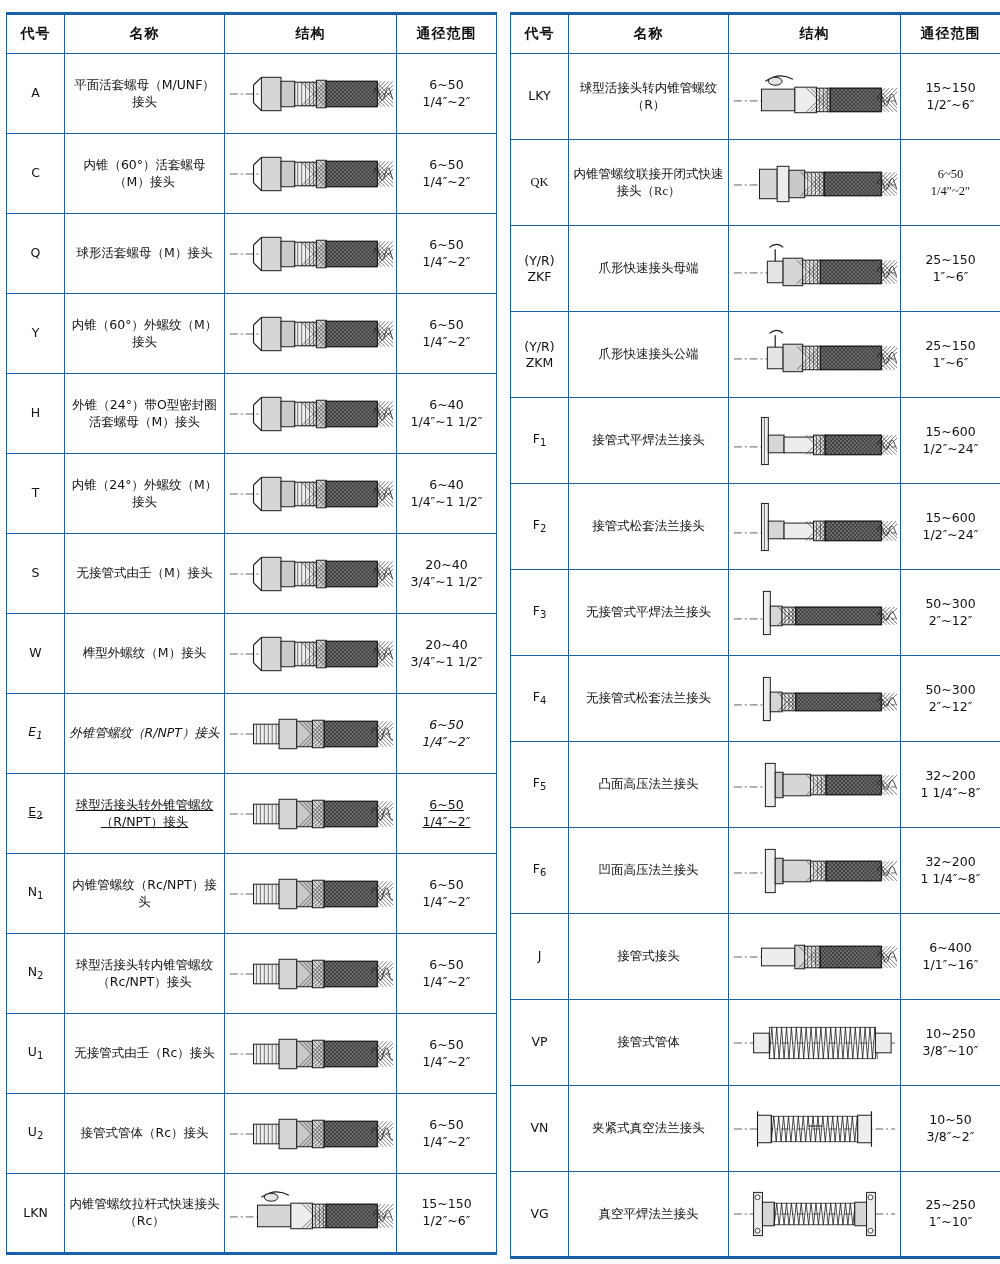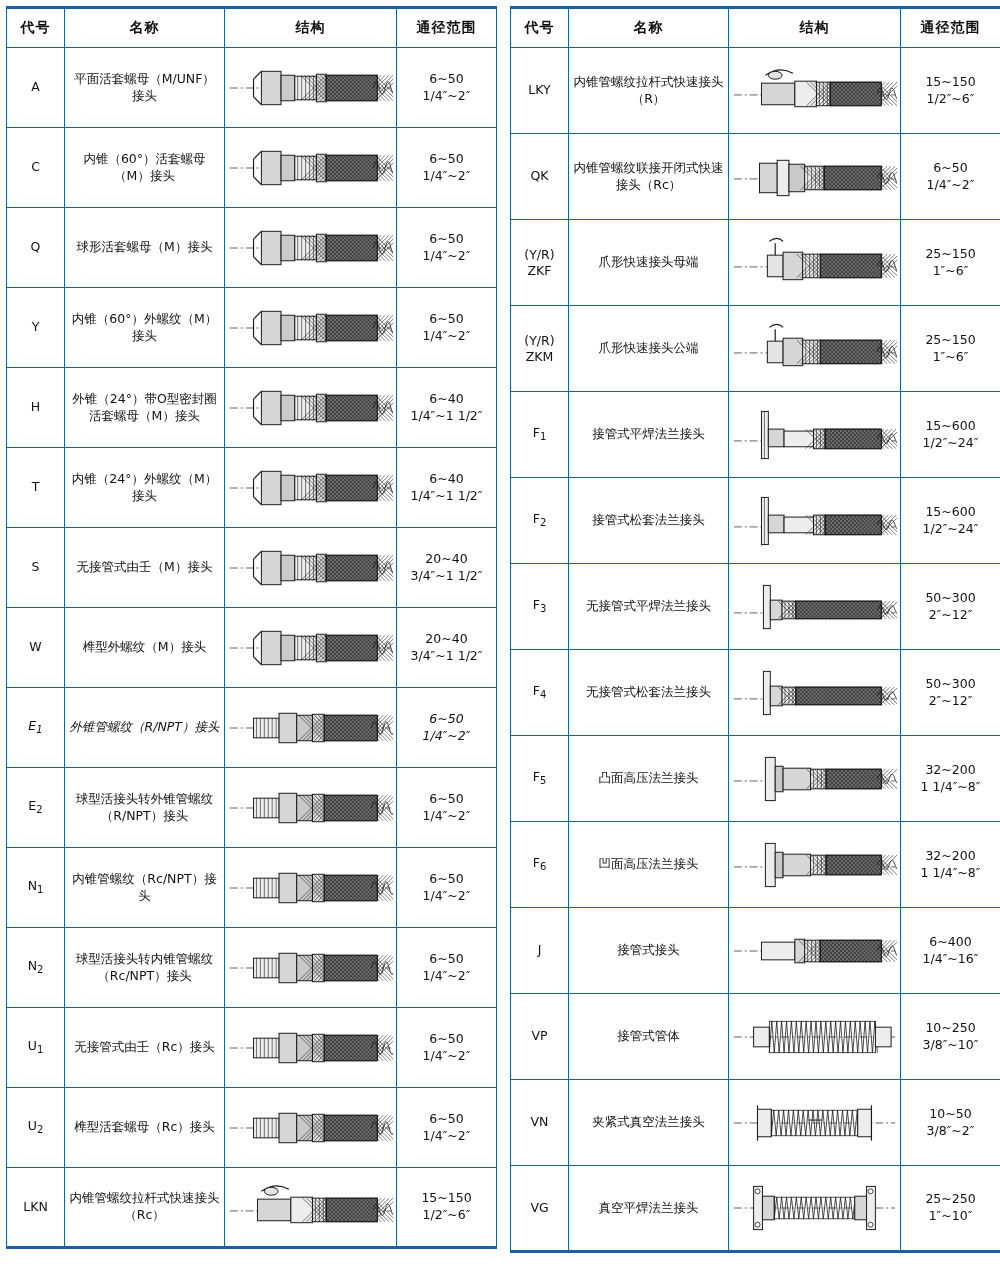--- a/index.html
+++ b/index.html
@@ -12,21 +12,21 @@
     height: 1264px;
     font-family: "DejaVu Sans", "Liberation Sans", sans-serif;
     color: #111111;
     overflow: hidden;
   }
   .page {
     position: relative;
     width: 1000px;
     height: 1264px;
     box-sizing: border-box;
-    padding: 6px 6px;
+    padding: 12px 6px;
     display: flex;
     gap: 0px;
   }
   .tablewrap {
     width: 490px;
     box-sizing: border-box;
   }
   .tablewrap.left { margin-right: 14px; }
   table.spec {
     border-collapse: collapse;
@@ -705,21 +705,21 @@
                 <line x1="148" y1="18" x2="174" y2="44" stroke="#1a1a1a" stroke-width="0.6"></line>
                 <rect x="98" y="18" width="54" height="26" fill="none" stroke="#1a1a1a" stroke-width="1"></rect>
                 <path d="M 146 31 q 3 -13 6 0 q 3 13 6 0 q 3 -13 6 0 q 3 13 6 0 q 3 -13 6 0 q 3 13 6 0 q 3 -13 6 0 q 3 13 6 0" class="ln thin"></path>
               </svg>
             </td>
             <td class="range-cell">
               <div>6~50</div>
               <div>1/4″~2″</div>
             </td>
           </tr>
-          <tr style="height: 80px;">
+          <tr style="height: 80px; text-decoration: underline;">
             <td class="code-cell">E<sub>2</sub></td>
             <td class="name-cell">球型活接头转外锥管螺纹（R/NPT）接头</td>
             <td class="struct-cell">
               <svg class="fig" viewBox="0 0 168 62" width="168" height="62" xmlns="http://www.w3.org/2000/svg">
                 <line x1="2" y1="31" x2="166" y2="31" stroke="#1a1a1a" stroke-width="0.7" stroke-dasharray="8 3 2 3"></line>
                 <rect x="26" y="21" width="26" height="20" fill="#ededed" stroke="#1a1a1a" stroke-width="1"></rect>
                 <line x1="29" y1="21" x2="29" y2="41" stroke="#1a1a1a" stroke-width="0.6"></line>
                 <line x1="33" y1="21" x2="33" y2="41" stroke="#1a1a1a" stroke-width="0.6"></line>
                 <line x1="37" y1="21" x2="37" y2="41" stroke="#1a1a1a" stroke-width="0.6"></line>
                 <line x1="41" y1="21" x2="41" y2="41" stroke="#1a1a1a" stroke-width="0.6"></line>
@@ -971,21 +971,21 @@
                 <path d="M 146 31 q 3 -13 6 0 q 3 13 6 0 q 3 -13 6 0 q 3 13 6 0 q 3 -13 6 0 q 3 13 6 0 q 3 -13 6 0 q 3 13 6 0" class="ln thin"></path>
               </svg>
             </td>
             <td class="range-cell">
               <div>6~50</div>
               <div>1/4″~2″</div>
             </td>
           </tr>
           <tr style="height: 80px;">
             <td class="code-cell">U<sub>2</sub></td>
-            <td class="name-cell">榫型活套螺母（Rc）接头</td>
+            <td class="name-cell">接管式管体（Rc）接头</td>
             <td class="struct-cell">
               <svg class="fig" viewBox="0 0 168 62" width="168" height="62" xmlns="http://www.w3.org/2000/svg">
                 <line x1="2" y1="31" x2="166" y2="31" stroke="#1a1a1a" stroke-width="0.7" stroke-dasharray="8 3 2 3"></line>
                 <rect x="26" y="21" width="26" height="20" fill="#ededed" stroke="#1a1a1a" stroke-width="1"></rect>
                 <line x1="29" y1="21" x2="29" y2="41" stroke="#1a1a1a" stroke-width="0.6"></line>
                 <line x1="33" y1="21" x2="33" y2="41" stroke="#1a1a1a" stroke-width="0.6"></line>
                 <line x1="37" y1="21" x2="37" y2="41" stroke="#1a1a1a" stroke-width="0.6"></line>
                 <line x1="41" y1="21" x2="41" y2="41" stroke="#1a1a1a" stroke-width="0.6"></line>
                 <line x1="45" y1="21" x2="45" y2="41" stroke="#1a1a1a" stroke-width="0.6"></line>
                 <line x1="49" y1="21" x2="49" y2="41" stroke="#1a1a1a" stroke-width="0.6"></line>
@@ -1120,21 +1120,21 @@
         <tr>
           <th>代号</th>
           <th>名称</th>
           <th>结构</th>
           <th>通径范围</th>
         </tr>
       </thead>
       <tbody id="right-body">
           <tr style="height: 86px;">
             <td class="code-cell">LKY</td>
-            <td class="name-cell">内锥管螺纹拉杆式快速接头（R）</td>
+            <td class="name-cell">球型活接头转内锥管螺纹（R）</td>
             <td class="struct-cell">
               <svg class="fig" viewBox="0 0 168 62" width="168" height="62" xmlns="http://www.w3.org/2000/svg">
                 <line x1="2" y1="35" x2="166" y2="35" stroke="#1a1a1a" stroke-width="0.7" stroke-dasharray="8 3 2 3"></line>
                 <path d="M 34 15 q 14 -10 28 -2" class="ln med"></path>
                 <ellipse cx="44" cy="15" rx="7" ry="4" fill="#e4e4e4" stroke="#1a1a1a" stroke-width="1"></ellipse>
                 <rect x="30" y="23" width="34" height="22" fill="#d6d6d6" stroke="#1a1a1a" stroke-width="1"></rect>
                 <rect x="64" y="21" width="22" height="26" fill="#ededed" stroke="#1a1a1a" stroke-width="1"></rect>
                 <rect x="86" y="22" width="14" height="24" fill="#ededed" stroke="#1a1a1a" stroke-width="1"></rect>
                 <line x1="89" y1="22" x2="89" y2="46" stroke="#1a1a1a" stroke-width="0.6"></line>
                 <line x1="93" y1="22" x2="93" y2="46" stroke="#1a1a1a" stroke-width="0.6"></line>
@@ -1180,21 +1180,21 @@
                 <line x1="148" y1="22" x2="172" y2="46" stroke="#1a1a1a" stroke-width="0.6"></line>
                 <rect x="100" y="22" width="52" height="24" fill="none" stroke="#1a1a1a" stroke-width="1"></rect>
                 <path d="M 148 34 q 3 -12 6 0 q 3 12 6 0 q 3 -12 6 0 q 3 12 6 0 q 3 -12 6 0 q 3 12 6 0" class="ln thin"></path>
               </svg>
             </td>
             <td class="range-cell">
               <div>15~150</div>
               <div>1/2″~6″</div>
             </td>
           </tr>
-          <tr style="height: 86px;">
+          <tr style="height: 86px; font-family: Liberation Serif, serif;">
             <td class="code-cell">QK</td>
             <td class="name-cell">内锥管螺纹联接开闭式快速接头（Rc）</td>
             <td class="struct-cell">
               <svg class="fig" viewBox="0 0 168 62" width="168" height="62" xmlns="http://www.w3.org/2000/svg">
                 <line x1="2" y1="33" x2="166" y2="33" stroke="#1a1a1a" stroke-width="0.7" stroke-dasharray="8 3 2 3"></line>
                 <rect x="28" y="17" width="18" height="30" fill="#d6d6d6" stroke="#1a1a1a" stroke-width="1"></rect>
                 <rect x="46" y="14" width="12" height="36" fill="#ededed" stroke="#1a1a1a" stroke-width="1"></rect>
                 <rect x="58" y="18" width="16" height="28" fill="#c9c9c9" stroke="#1a1a1a" stroke-width="1"></rect>
                 <rect x="74" y="20" width="20" height="24" fill="#ededed" stroke="#1a1a1a" stroke-width="1"></rect>
                 <line x1="77" y1="20" x2="77" y2="44" stroke="#1a1a1a" stroke-width="0.6"></line>
@@ -1857,21 +1857,21 @@
                 <line x1="144" y1="42" x2="166" y2="20" stroke="#1a1a1a" stroke-width="0.6"></line>
                 <line x1="144" y1="20" x2="166" y2="42" stroke="#1a1a1a" stroke-width="0.6"></line>
                 <line x1="148" y1="42" x2="170" y2="20" stroke="#1a1a1a" stroke-width="0.6"></line>
                 <line x1="148" y1="20" x2="170" y2="42" stroke="#1a1a1a" stroke-width="0.6"></line>
                 <rect x="90" y="20" width="62" height="22" fill="none" stroke="#1a1a1a" stroke-width="1"></rect>
                 <path d="M 148 31 q 3 -11 6 0 q 3 11 6 0 q 3 -11 6 0 q 3 11 6 0 q 3 -11 6 0 q 3 11 6 0" class="ln thin"></path>
               </svg>
             </td>
             <td class="range-cell">
               <div>6~400</div>
-              <div>1/4″~16″</div>
+              <div>1/1″~16″</div>
             </td>
           </tr>
           <tr style="height: 86px;">
             <td class="code-cell">VP</td>
             <td class="name-cell">接管式管体</td>
             <td class="struct-cell">
               <svg class="fig" viewBox="0 0 168 62" width="168" height="62" xmlns="http://www.w3.org/2000/svg">
                 <line x1="2" y1="31" x2="166" y2="31" stroke="#1a1a1a" stroke-width="0.7" stroke-dasharray="8 3 2 3"></line>
                 <rect x="22" y="21" width="16" height="20" fill="#ededed" stroke="#1a1a1a" stroke-width="1"></rect>
                 <path d="M 38 47 L 40.5 15 L 43 47" class="ln thin"></path>

